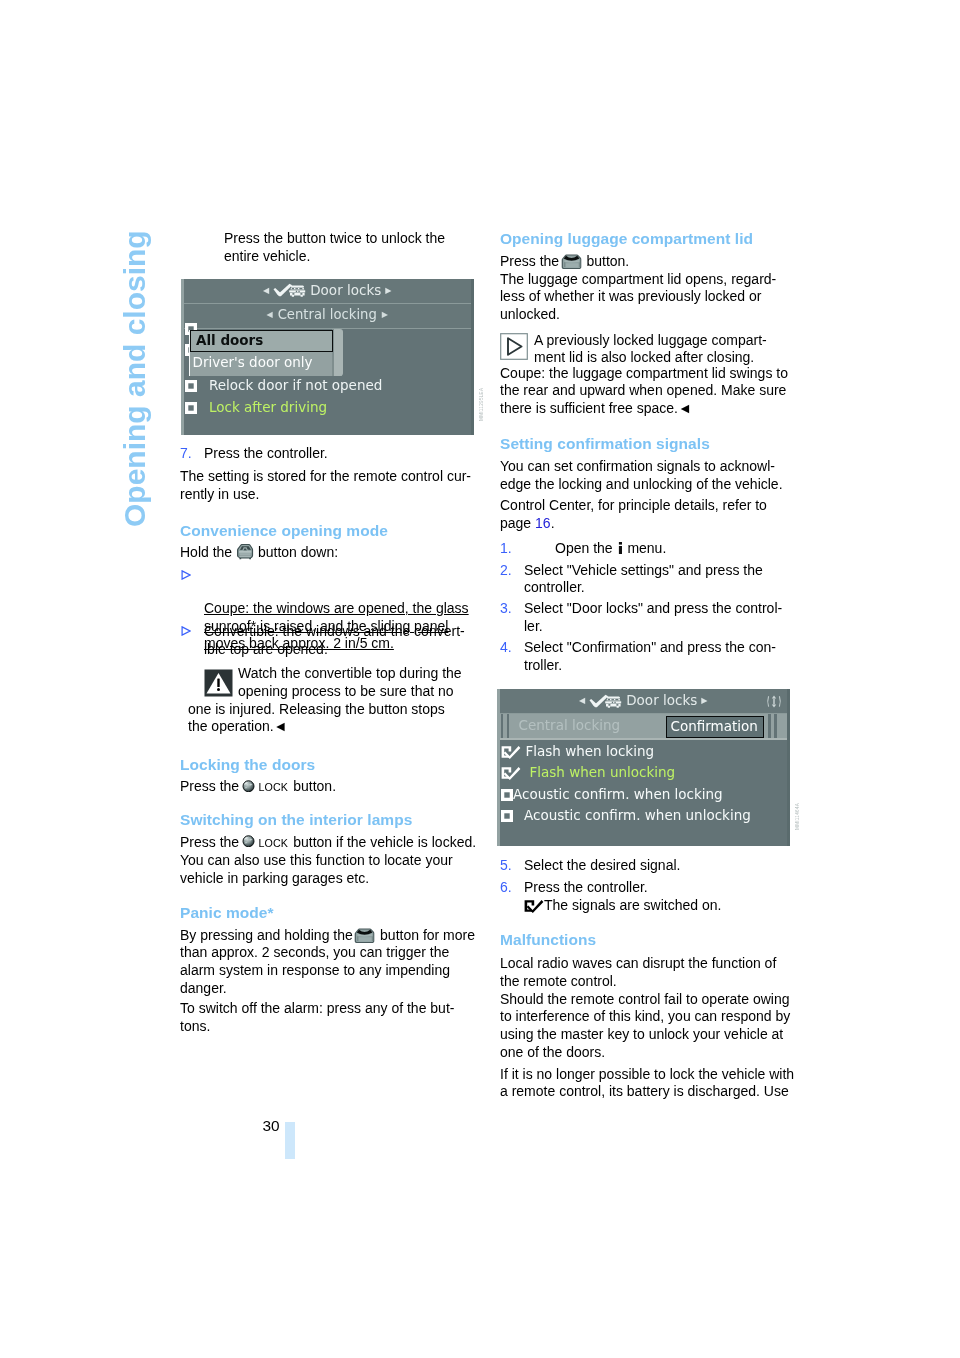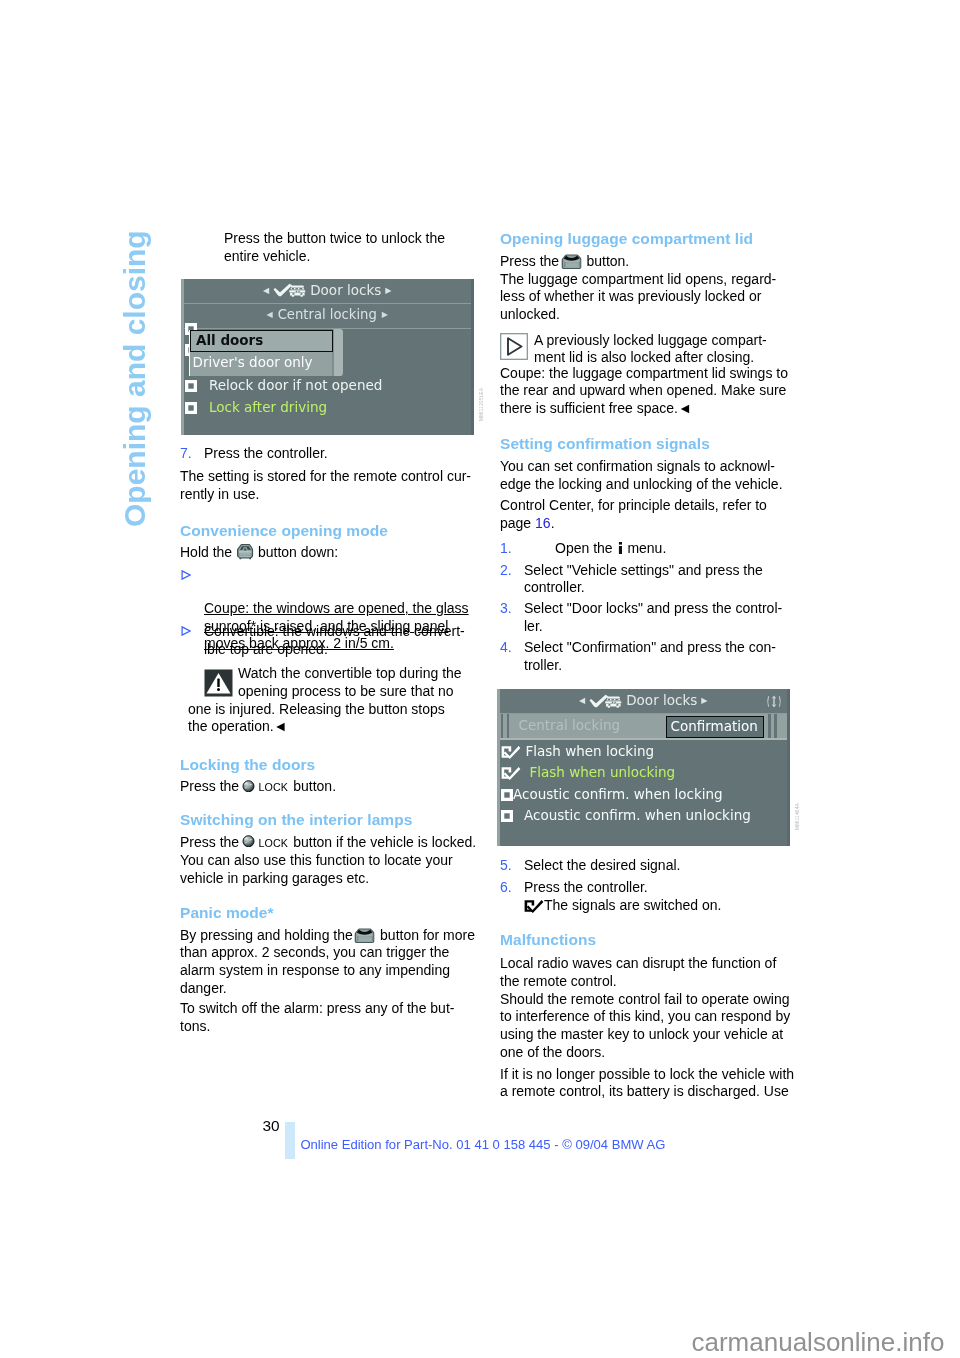--- a/index.html
+++ b/index.html
@@ -347,15 +347,13 @@
               <rect x="3.3" y="3.3" width="5.4" height="5.4" fill="#637376"></rect>
             </g>
           </svg></span><span style="color:#f6fafa;font-size:13.5px;margin-left:11px;line-height:17px;">Acoustic confirm. when unlocking</span></div>
 
     <div style="position:absolute;left:0;top:0;width:100%;height:100%;box-sizing:border-box;border-left:3px solid #93a2a2;border-right:3px solid #5a6b6d;pointer-events:none;"></div>
   </div>
   <div class="vcap" style="left:795px;top:830px;">MMI11464A</div>
 
   <div class="fbar" style="left:285px;top:1121.8px;width:10.2px;height:37.6px;"></div>
   <div class="pageno" style="left:262.5px;top:1116.8px;">30</div>
-  <div class="ftext" style="left:300.4px;top:1135.5px;">Online Edition for Part-No. 01 41 0 158 445 - © 09/04 BMW AG</div>
-  <div class="wmark" style="left:691.5px;top:1329.3px;">carmanualsonline.info</div>
 </div>
 
 </body></html>

